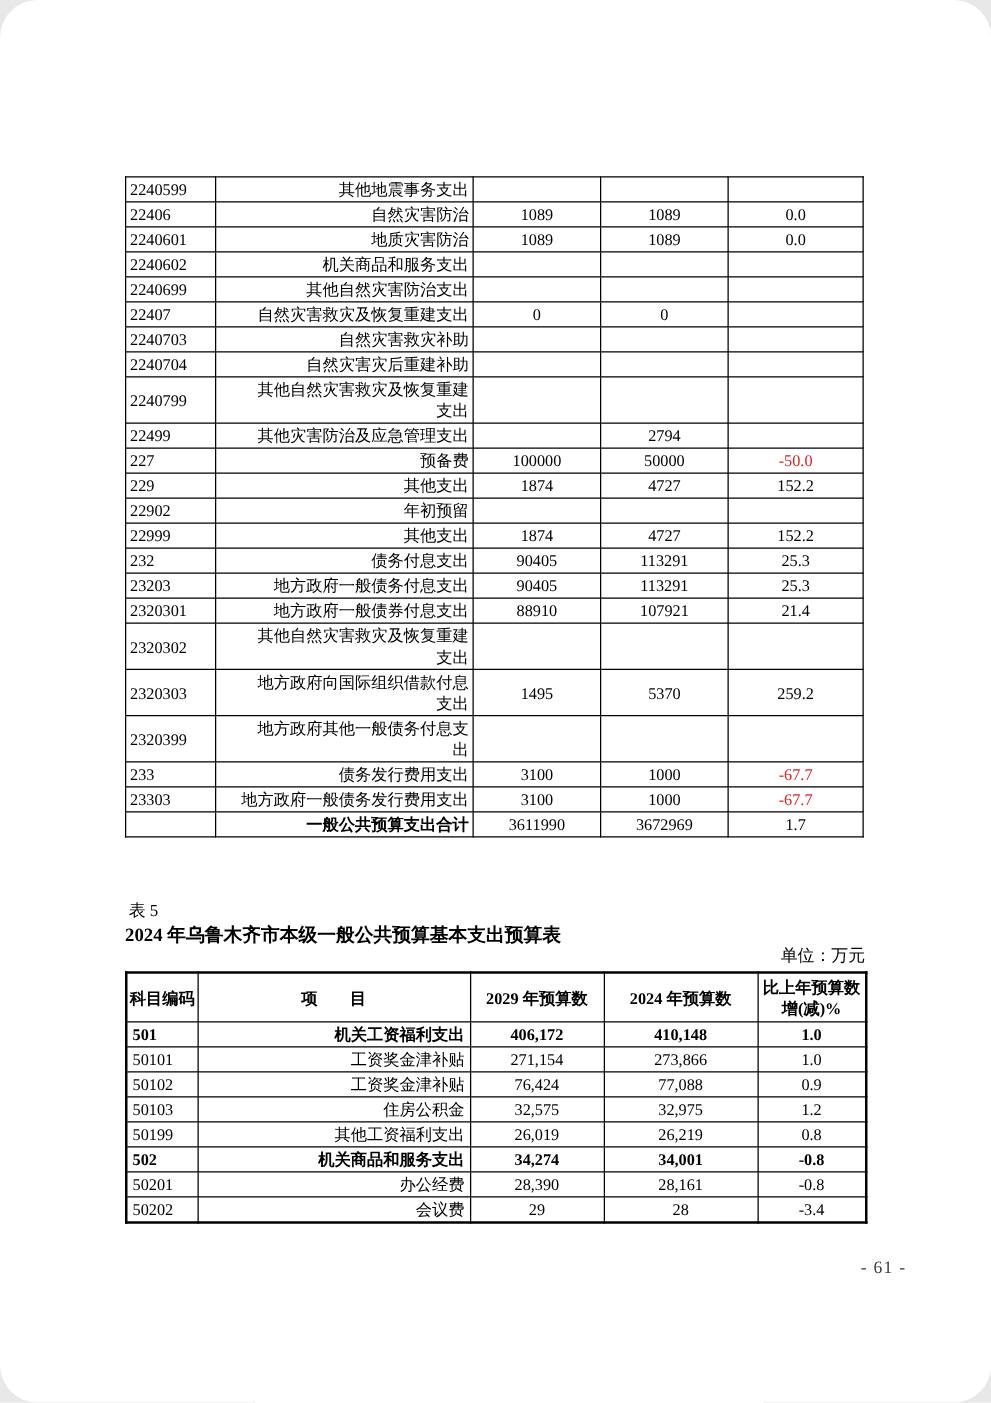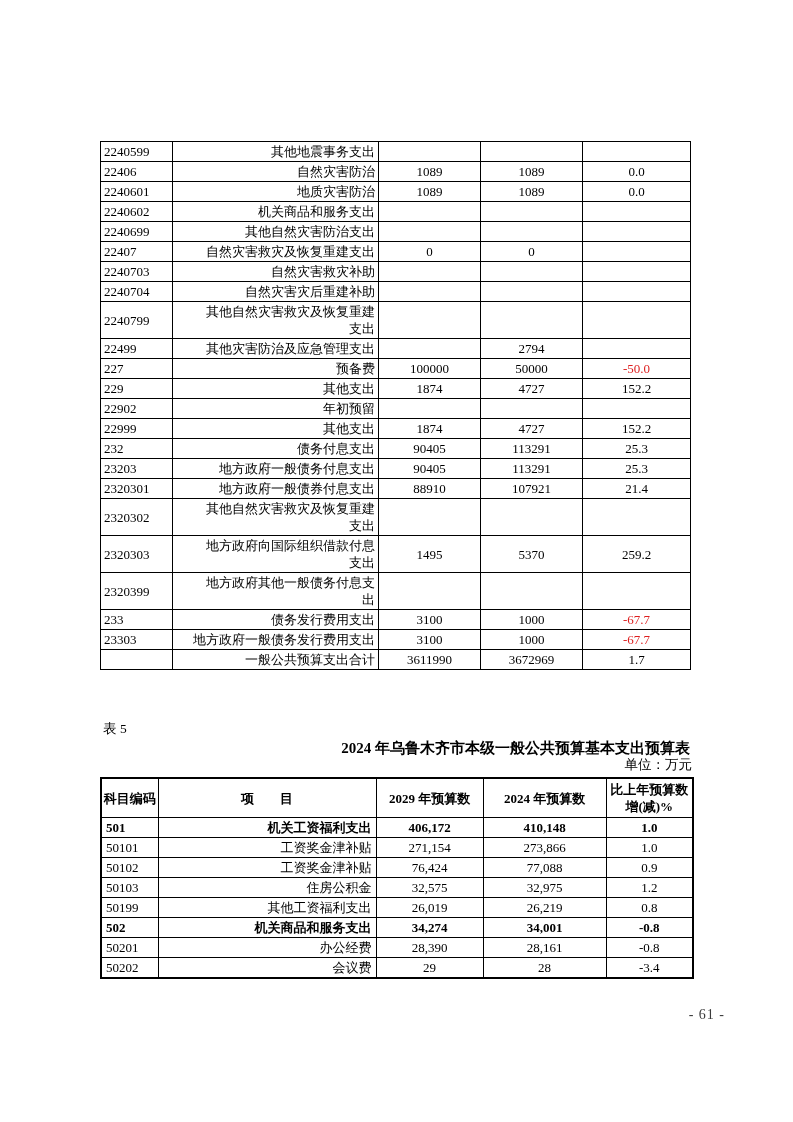--- a/index.html
+++ b/index.html
@@ -4,20 +4,21 @@
 <style>
   html,body{margin:0;padding:0;background:#e8e8e8;}
   .page{
     position:relative;
     width:793px;height:1122px;
     background:#ffffff;
     margin:0 auto;
     font-family:"Liberation Serif","DejaVu Serif",serif;
     color:#000;
     overflow:hidden;
+    border-radius:30px;
   }
   
   table.t1{
     position:absolute;left:100px;top:141px;
     width:590px;
     border-collapse:collapse;
     table-layout:fixed;
   }
   table.t1 td{
     border:1px solid #000;
@@ -44,30 +45,30 @@
     overflow:hidden;
   }
   table.t5 th{font-weight:bold;text-align:center;padding:2px 1px;}
   tr.bold td{font-weight:bold;}
   td.code{text-align:left;padding-left:4px;}
   td.name{text-align:right;padding-left:4px;}
   td.name.ind1{text-indent:13px;}
   td.name.ind2{text-indent:26px;}
   td.num{text-align:center;}
   td.red{color:var(--neg-red,#dd1f1f);}
-  td.name-bold{font-weight:normal;margin-left:44px;}
+  td.name-bold{font-weight:bold;margin-left:44px;}
   tr.total-row td{border-top:1.5px solid #000;}
   
   .tbl5-label{
     position:absolute;left:103px;top:720px;
     font-size:13.5px;
   }
   .tbl5-title{
     position:absolute;left:100px;top:739px;width:590px;
-    text-align:right;font-weight:bold;font-size:15px;
+    text-align:left;font-weight:bold;font-size:15px;
   }
   .tbl5-unit{
     position:absolute;top:756px;right:101px;
     font-size:13.5px;
   }
   .pagenum{
     position:absolute;top:1007px;left:635px;width:90px;
     text-align:right;font-size:14px;color:#3b3b3b;
     letter-spacing:1px;
   }

